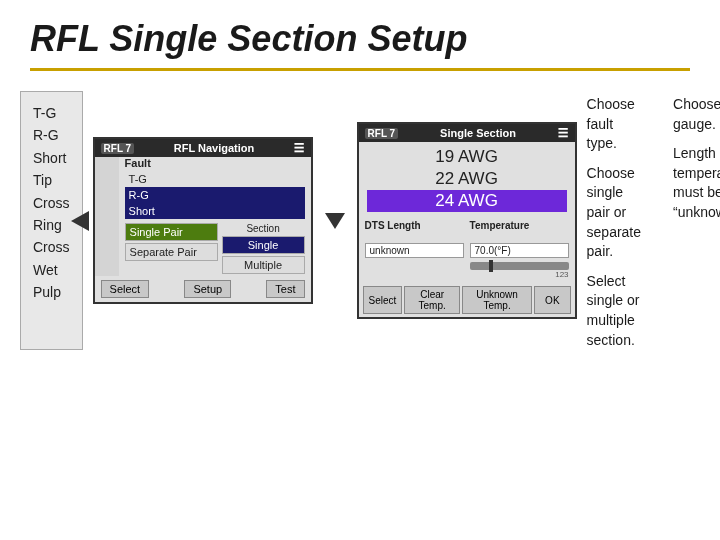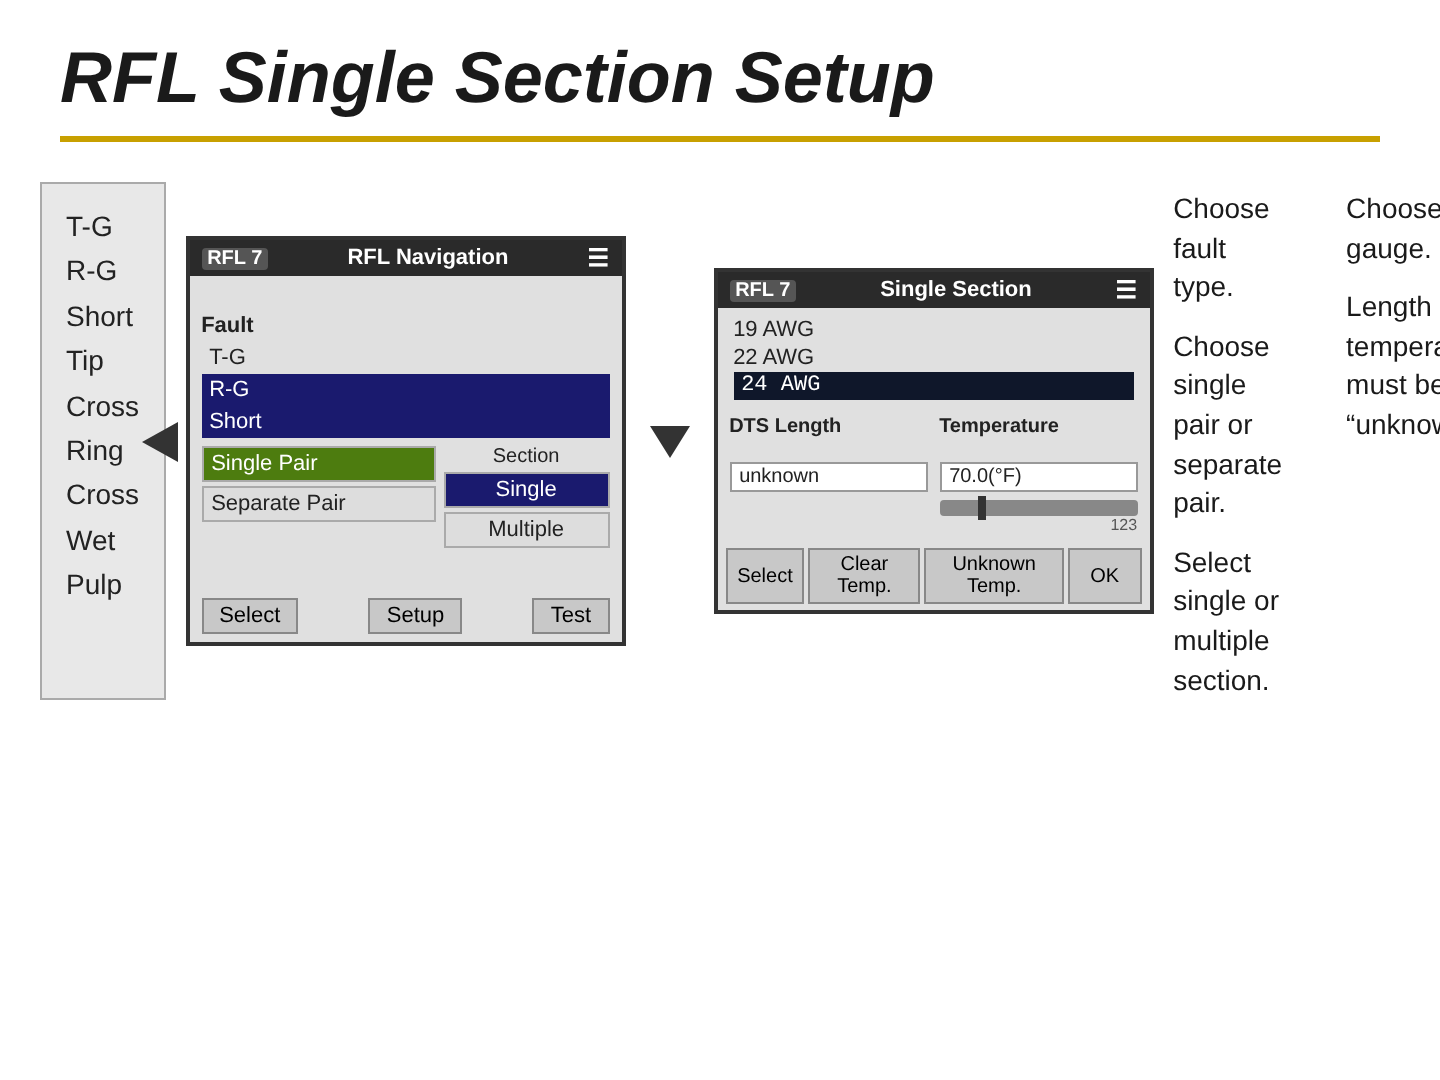--- a/index.html
+++ b/index.html
@@ -77,22 +77,23 @@
     .screen-tag {
       background: #555;
       border-radius: 2px;
       padding: 0 3px;
       font-size: 10px;
     }
     .screen-menu-icon {
       font-size: 12px;
     }
     .screen-body {
-      padding: 19px 6px;
+      padding: 0 6px;
       background: #e0e0e0;
+      margin-left: 24px;
     }
     .fault-label {
       font-size: 11px;
       font-weight: bold;
       color: #222;
       margin-bottom: 2px;
     }
     .fault-option {
       padding: 2px 4px;
       font-size: 11px;
@@ -183,29 +184,29 @@
       border: 2px solid #333;
       background: #d4d4d4;
       font-size: 11px;
       position: relative;
     }
     .awg-list {
       padding: 4px 8px;
       background: #e0e0e0;
     }
     .awg-item {
-      font-size: 11px;
+      font-size: 17px;
       color: #222;
       padding: 1px 0;
+      text-align: center;
     }
     .awg-item.selected {
-      background: #0f172a;
+      background: #6d28d9;
       color: white;
       padding: 1px 4px;
-      font-family: Liberation Mono, monospace;
     }
     .dts-area {
       display: flex;
       padding: 4px 6px;
       gap: 6px;
       background: #e0e0e0;
       font-size: 10px;
     }
     .dts-col {
       flex: 1;

